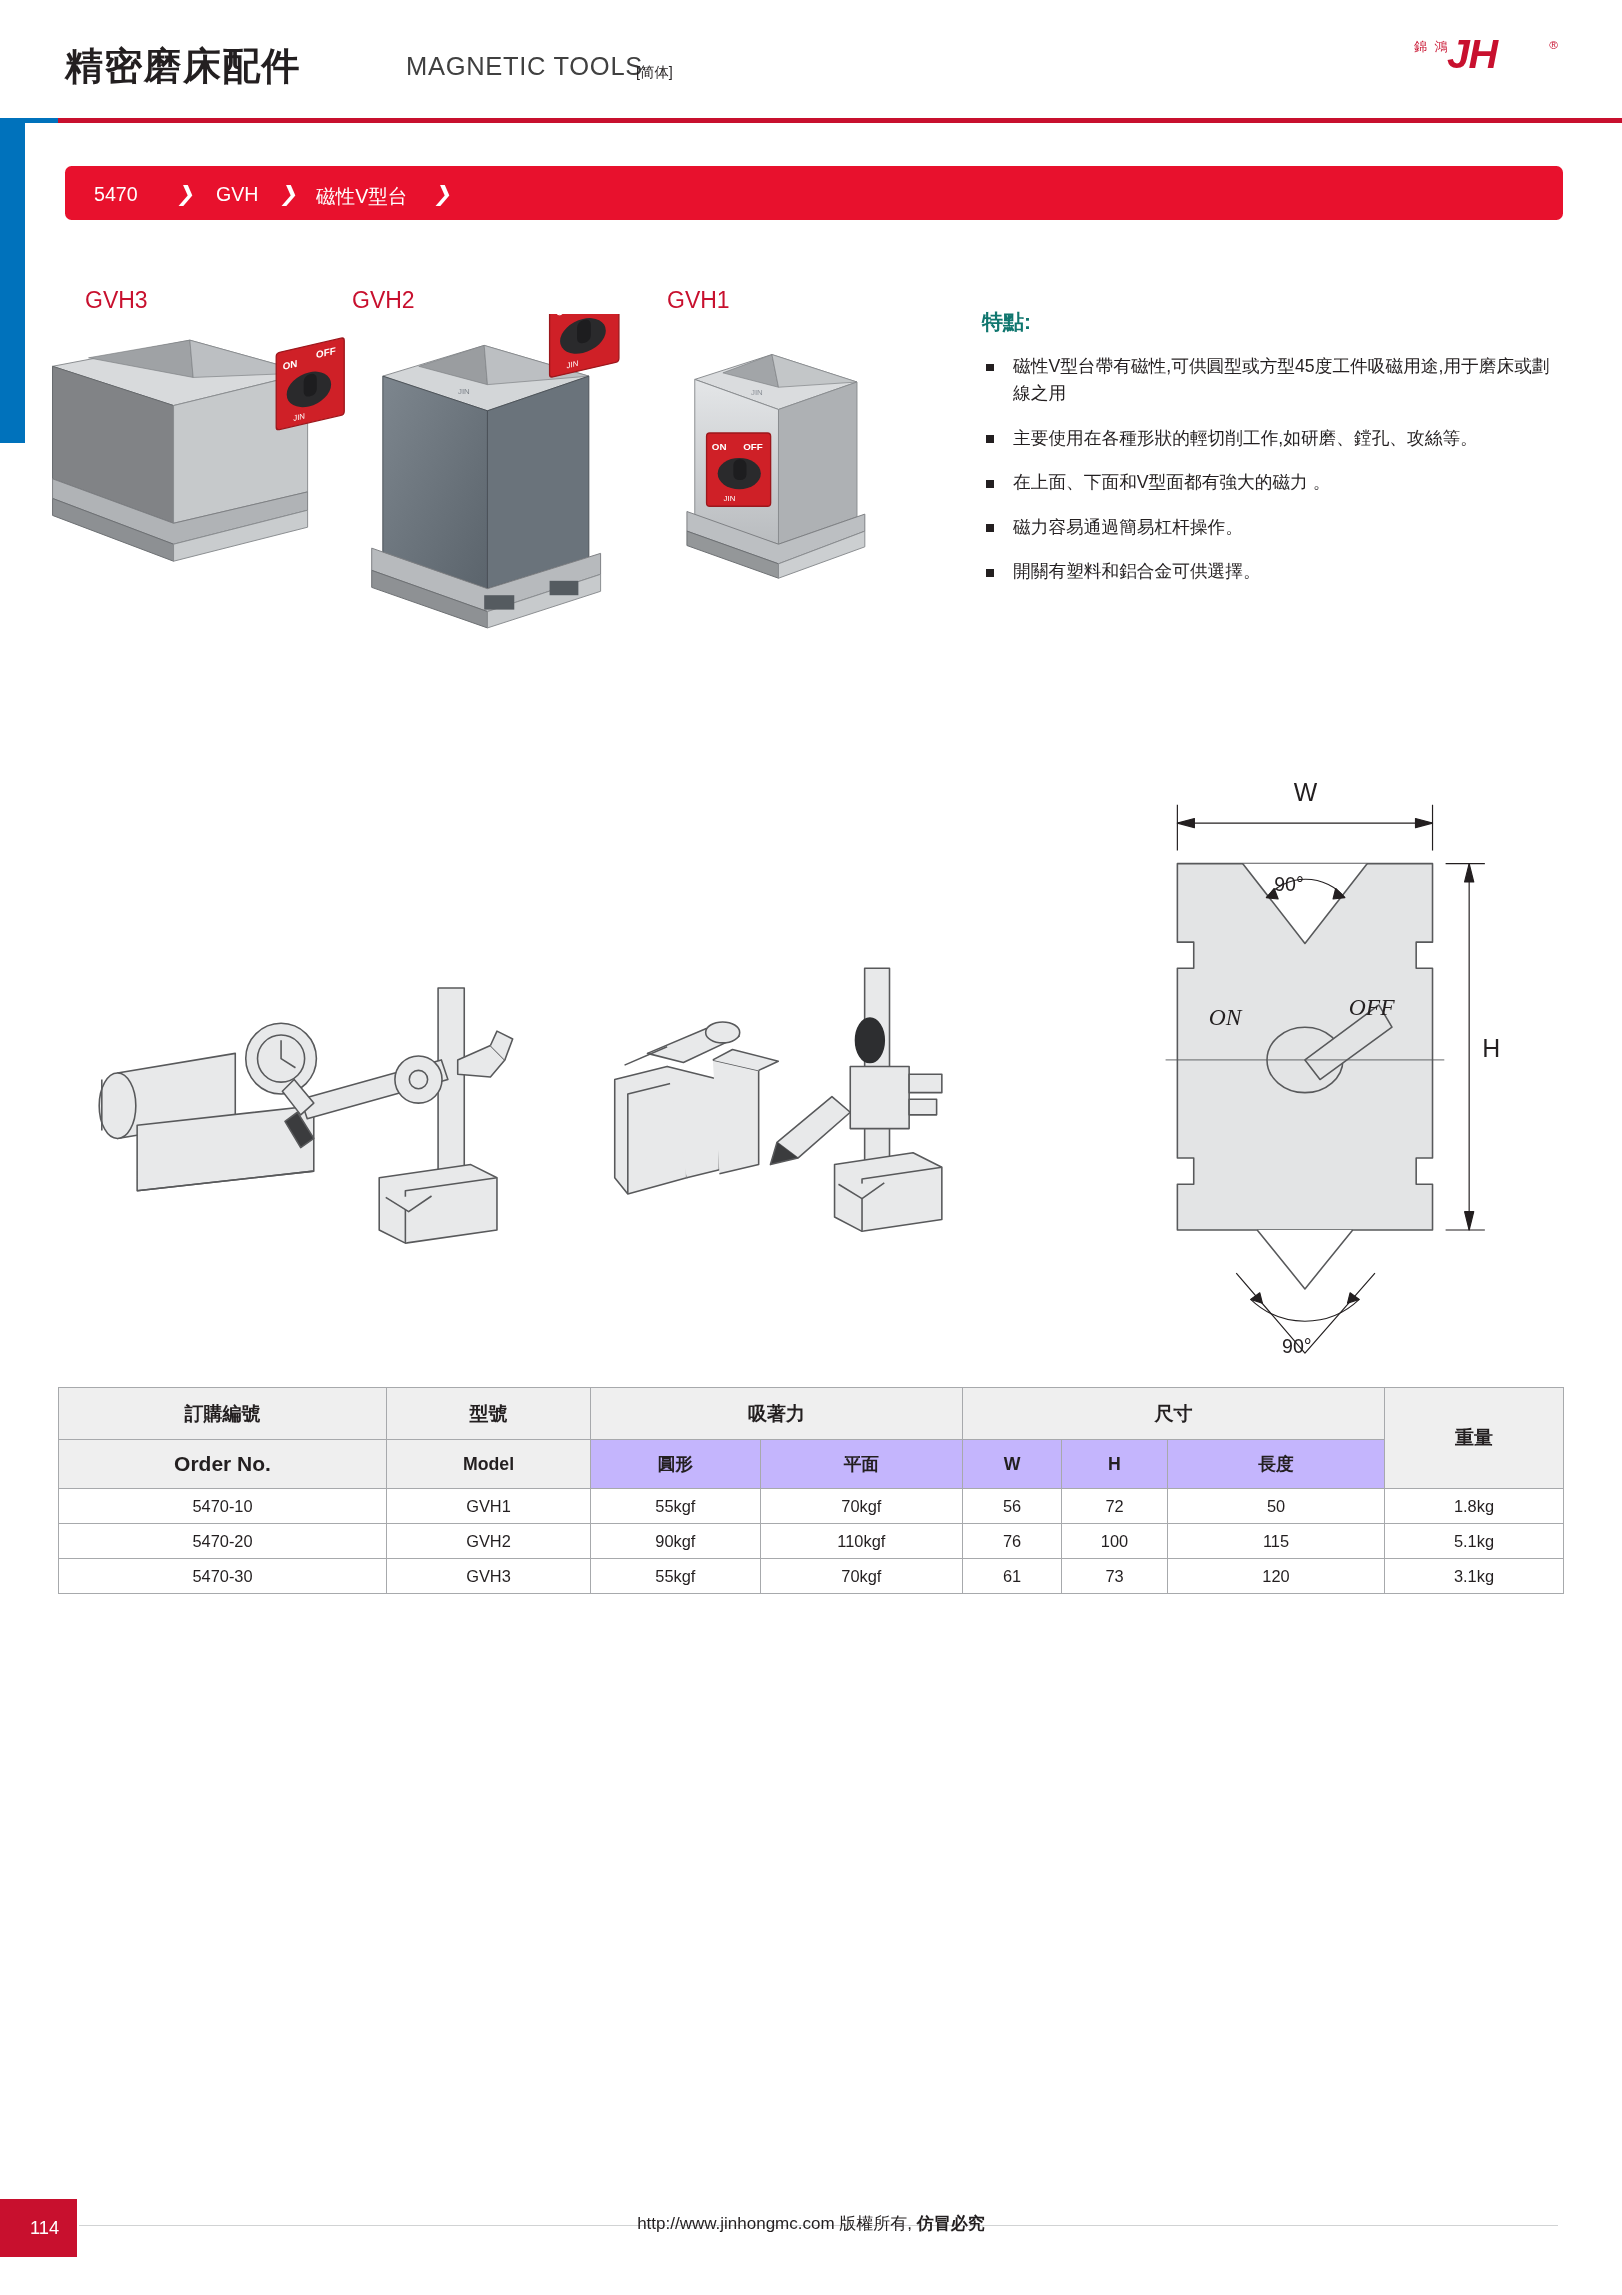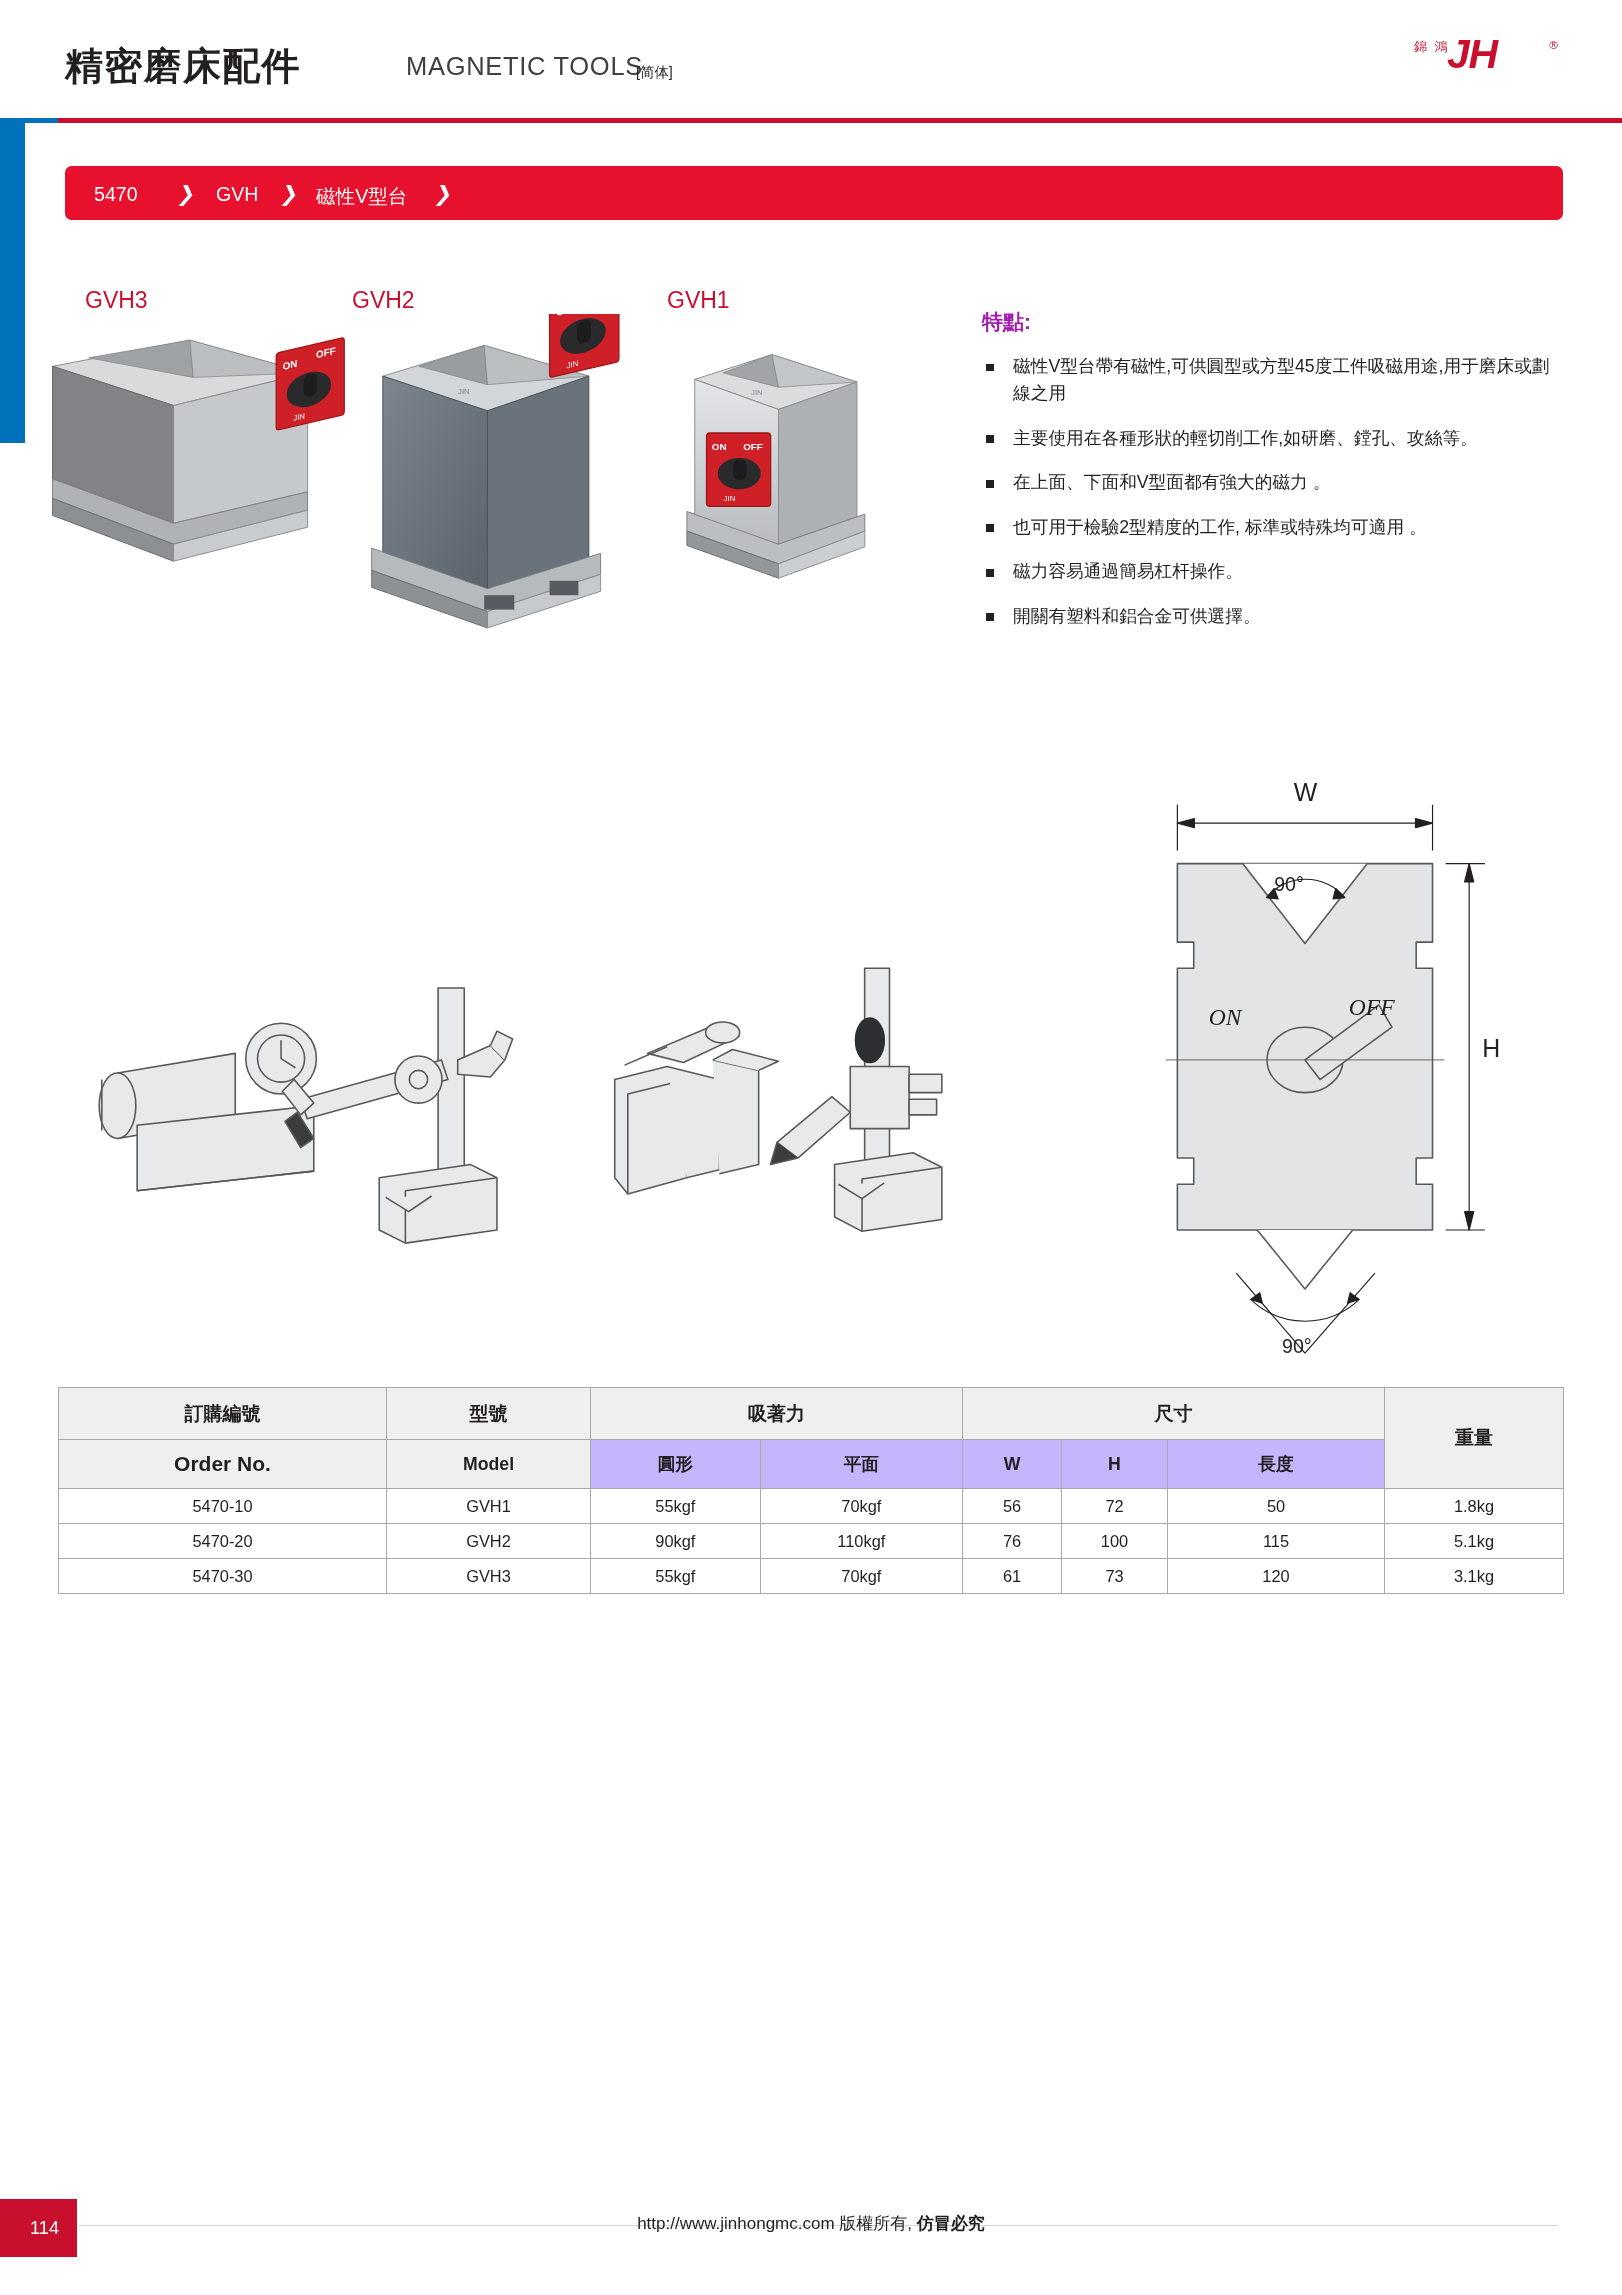--- a/index.html
+++ b/index.html
@@ -144,21 +144,21 @@
     left: 26px; top: 314px;
     width: 936px; height: 327px;
   }
 
   
   .feat-title {
     position: absolute;
     left: 982px; top: 308px;
     font-size: 21px;
     font-weight: bold;
-    color: #a21caf;
+    color: #0f766e;
     white-space: nowrap;
   }
   .feat-list {
     position: absolute;
     left: 982px; top: 353px;
     width: 576px;
   }
   .feat-item {
     position: relative;
     padding-left: 31px;
@@ -375,24 +375,20 @@
     <span class="feat-bullet"></span>
     <span>磁性V型台帶有磁性,可供圓型或方型45度工件吸磁用途,用于磨床或劃線之用</span>
   </div>
   <div class="feat-item">
     <span class="feat-bullet"></span>
     <span>主要使用在各種形狀的輕切削工作,如研磨、鏜孔、攻絲等。</span>
   </div>
   <div class="feat-item">
     <span class="feat-bullet"></span>
     <span>在上面、下面和V型面都有強大的磁力 。</span>
-  </div>
-  <div class="feat-item">
-    <span class="feat-bullet"></span>
-    <span>也可用于檢驗2型精度的工作, 标準或特殊均可適用 。</span>
   </div>
   <div class="feat-item">
     <span class="feat-bullet"></span>
     <span>磁力容易通過簡易杠杆操作。</span>
   </div>
   <div class="feat-item">
     <span class="feat-bullet"></span>
     <span>開關有塑料和鋁合金可供選擇。</span>
   </div>
 </div>

